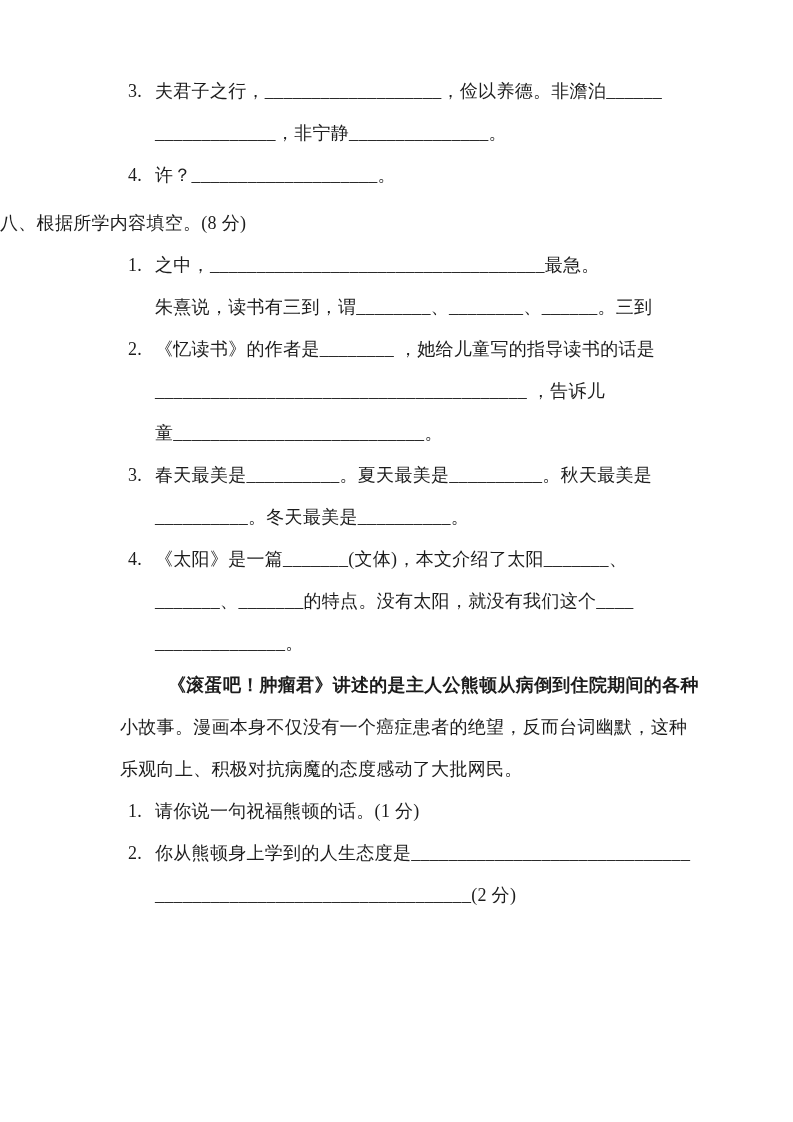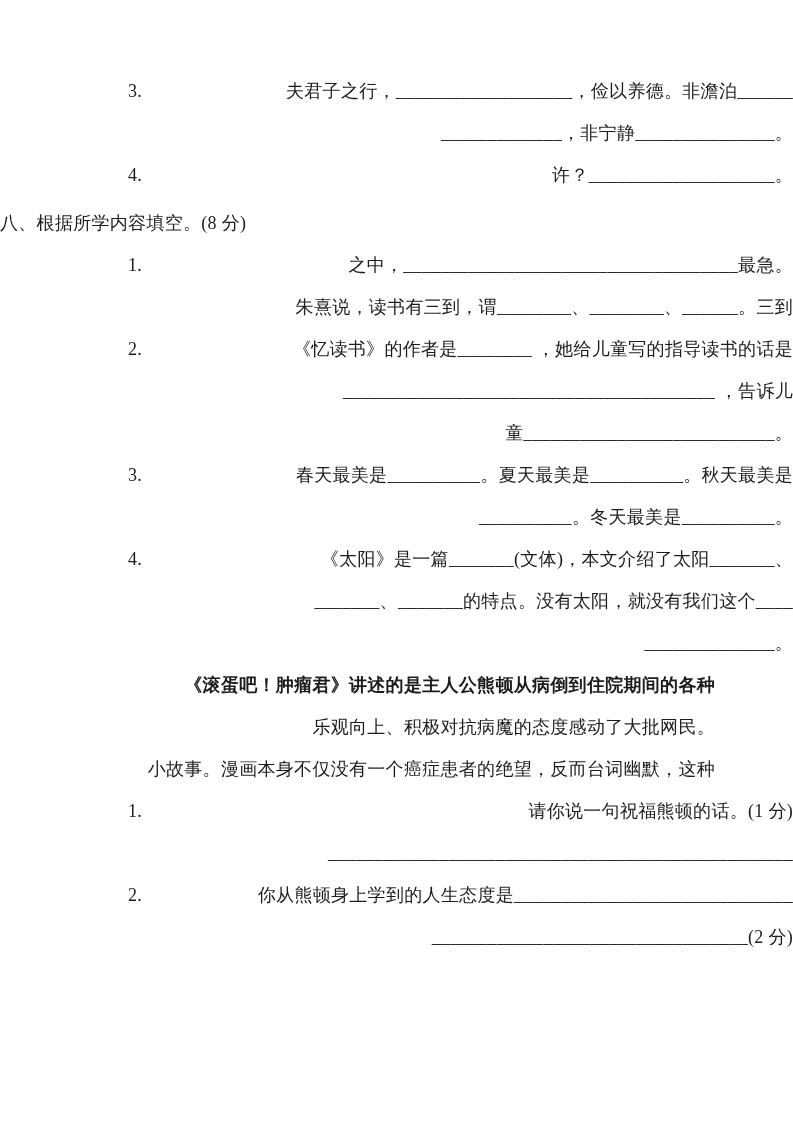--- a/index.html
+++ b/index.html
@@ -10,21 +10,21 @@
     margin: 0 auto;
     background: #ffffff;
     color: #1c1c1c;
     font-family: "Liberation Serif", "DejaVu Serif", serif;
     font-size: 18px;
     letter-spacing: 0.3px;
     overflow: hidden;
     box-sizing: border-box;
     padding-top: 70px;
   }
-  .line { line-height: 42px; white-space: nowrap; text-align: right; }
+  .line { line-height: 42px; white-space: nowrap; }
   .section-heading { line-height: 42px; margin-top: 6px; }
   .item { display: flex; margin-left: 128px; }
   .item .num { width: 27px; flex: none; line-height: 42px; }
   .item .lines { flex: 1; }
   .para { margin-left: 120px; width: 595px; }
   .para .line.first { text-indent: 48px; font-weight: bold; }
 </style>
 </head>
 <body>
 
@@ -77,29 +77,28 @@
     <div class="lines">
       <div class="line">《太阳》是一篇_______(文体)，本文介绍了太阳_______、</div>
       <div class="line">_______、_______的特点。没有太阳，就没有我们这个____</div>
       <div class="line">______________。</div>
     </div>
   </div>
 
 
   <div class="para">
     <div class="line first">《滚蛋吧！肿瘤君》讲述的是主人公熊顿从病倒到住院期间的各种</div>
+    <div class="line">小故事。漫画本身不仅没有一个癌症患者的绝望，反而台词幽默，这种</div>
     <div class="line">乐观向上、积极对抗病魔的态度感动了大批网民。</div>
-    <div class="line">小故事。漫画本身不仅没有一个癌症患者的绝望，反而台词幽默，这种</div>
   </div>
 
   <div class="item">
     <span class="num">1.</span>
     <div class="lines">
       <div class="line">请你说一句祝福熊顿的话。(1 分)</div>
-      <div class="line">__________________________________________________</div>
     </div>
   </div>
 
   <div class="item">
     <span class="num">2.</span>
     <div class="lines">
       <div class="line">你从熊顿身上学到的人生态度是______________________________</div>
       <div class="line">__________________________________(2 分)</div>
     </div>
   </div>

